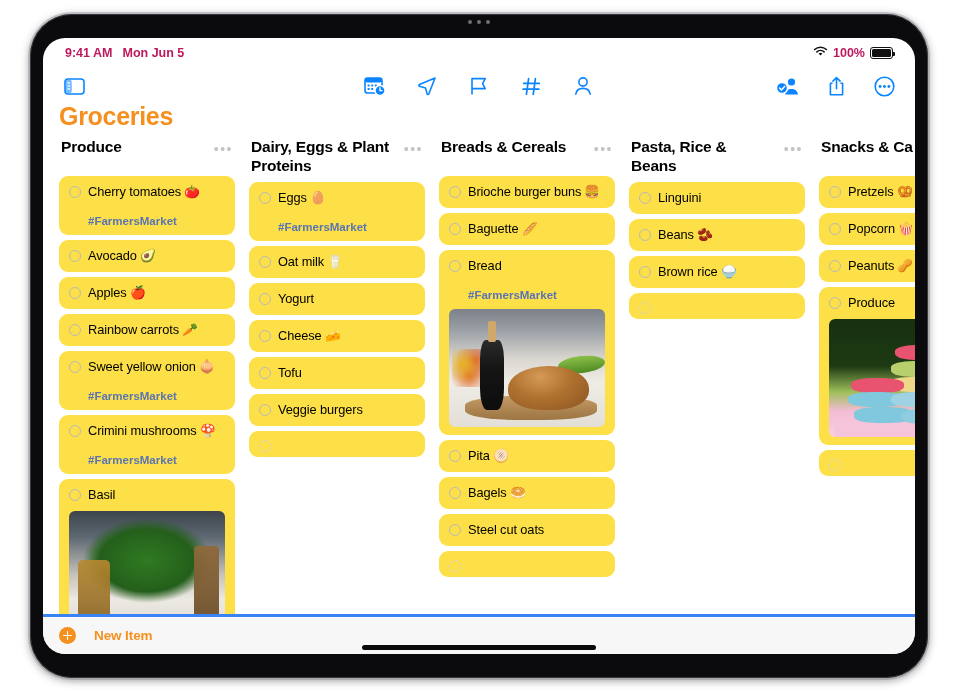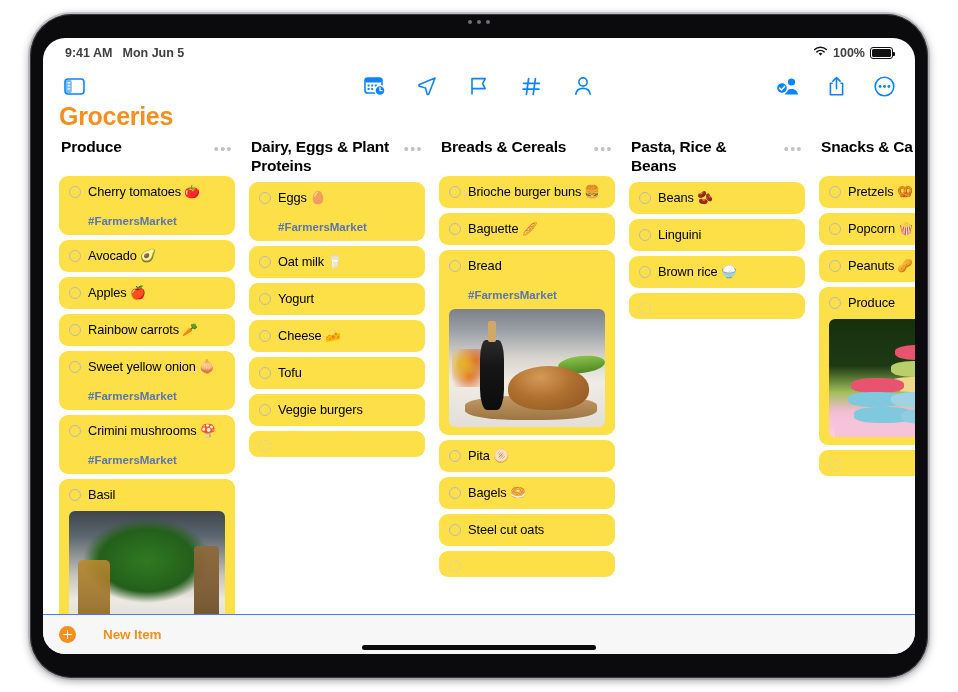--- a/index.html
+++ b/index.html
@@ -39,21 +39,21 @@
     position:absolute; left:50%; top:6px; transform:translateX(-50%);
     display:flex; gap:5px;
   }
   #camera-dots i{ width:4px;height:4px;border-radius:50%;background:#6f6f76;display:block;}
 
   
   .statusbar{
     position:absolute; left:0; top:0; width:100%; height:26px;
     display:flex; align-items:center; justify-content:space-between;
     padding: 4px 22px 0 22px;
-    font-size: 12.5px; font-weight: bold; color:#404040;
+    font-size: 12.5px; font-weight: bold; color:#be185d;
   }
   .status-left{ display:flex; gap:10px; align-items:center;}
   .status-right{ display:flex; gap:5px; align-items:center;}
   .batt{
     width:23px;height:11.5px;border-radius:3px;border:1.2px solid #111;
     position:relative; display:inline-block;
   }
   .batt::after{content:"";position:absolute;right:-3px;top:3.3px;width:1.8px;height:4.5px;background:#111;border-radius:0 1px 1px 0;}
   .batt i{position:absolute;left:1.2px;top:1.2px;bottom:1.2px;width:calc(100% - 2.4px);background:#111;border-radius:1.5px;display:block;}
 
@@ -174,22 +174,22 @@
   .photo-macaron .m4{ left:14%; top:50%; width:34%; background:#e8536f; }
   .photo-macaron .m5{ left:12%; top:62%; width:36%; background:#7fc8dd; }
   .photo-macaron .m6{ left:40%; top:62%; width:36%; background:#9fd3e4; }
   .photo-macaron .m7{ left:16%; top:75%; width:38%; background:#7fc8dd; }
   .photo-macaron .m8{ left:46%; top:76%; width:34%; background:#8ecde0; }
   .photo-macaron .plate{ position:absolute; left:4%; bottom:0; width:92%; height:16%; background:#f6c4da; border-radius:50% 50% 0 0;}
 
   
   .bottombar{
     position:absolute; left:0; right:0; bottom:0; height:40px;
-    background:#F7F7F8; border-top:1px solid #3b82f6;
-    display:flex; align-items:center; padding-left:16px; gap:27px;margin-top:6px;
+    background:#F7F7F8; border-top:3px solid #3b82f6;
+    display:flex; align-items:center; padding-left:16px; gap:18px;margin-top:6px;
   }
   .plus{
     width:17px;height:17px;border-radius:50%;background:#F5901F;position:relative;flex:0 0 17px;
   }
   .plus::before,.plus::after{
     content:"";position:absolute;background:#fff;border-radius:1px;
   }
   .plus::before{ left:3.6px;top:7.6px;width:9.8px;height:1.9px;}
   .plus::after{ top:3.6px;left:7.6px;height:9.8px;width:1.9px;}
   .newitem-label{ font-size:13.5px; font-weight:bold; color:#F5901F; letter-spacing:-0.1px;}
@@ -489,27 +489,27 @@
         </div>
         <div class="column">
           <div class="col-head">
             <div class="col-title">Pasta, Rice &amp; Beans</div>
             <div class="col-more">•••</div>
           </div>
           <div class="cards">
             <div class="card">
               <div class="card-row">
                 <span class="chk"></span>
+                <span class="card-text">Linguini</span>
+              </div>
+            </div>
+            <div class="card">
+              <div class="card-row">
+                <span class="chk"></span>
                 <span class="card-text">Beans 🫘</span>
-              </div>
-            </div>
-            <div class="card">
-              <div class="card-row">
-                <span class="chk"></span>
-                <span class="card-text">Linguini</span>
               </div>
             </div>
             <div class="card">
               <div class="card-row">
                 <span class="chk"></span>
                 <span class="card-text">Brown rice 🍚</span>
               </div>
             </div>
             <div class="card empty">
               <div class="card-row">

